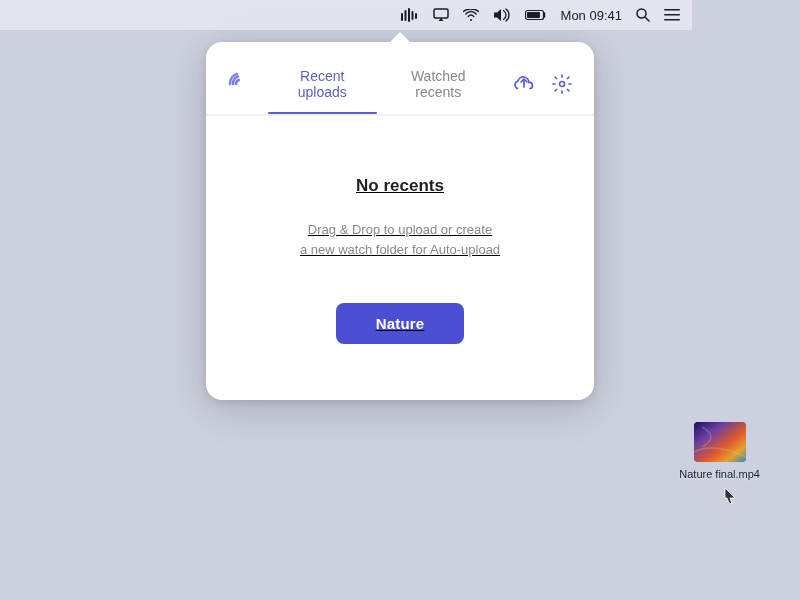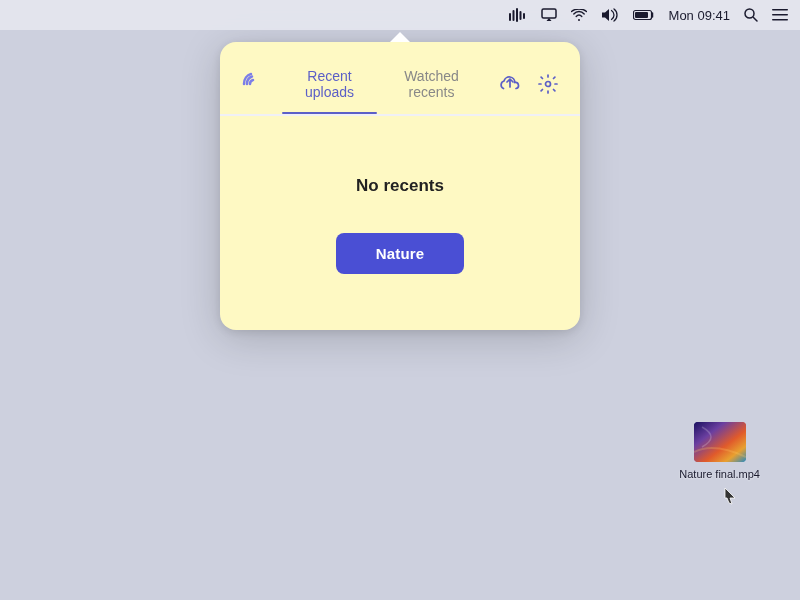--- a/index.html
+++ b/index.html
@@ -11,21 +11,21 @@
       font-family: -apple-system, BlinkMacSystemFont, 'Helvetica Neue', sans-serif;
       overflow: hidden;
       position: relative;
     }
 
     
     .menubar {
       position: absolute;
       top: 0;
       left: 0;
-      width: 800px;
+      width: 692px;
       height: 30px;
       background: rgba(230, 232, 240, 0.85);
       backdrop-filter: blur(10px);
       display: flex;
       justify-content: flex-end;
       padding: 0 12px;
       gap: 14px;
       z-index: 100;
     }
 
@@ -47,22 +47,22 @@
       font-weight: 500;
       color: #1a1a2e;
     }
 
     
     .popup {
       position: absolute;
       top: 42px;
       left: 50%;
       transform: translateX(-50%);
-      width: 360px;
-      background: #fef9c3;
+      width: 388px;
+      background: #ffffff;
       border-radius: 16px;
       box-shadow: 0 8px 40px rgba(0,0,0,0.18), 0 2px 8px rgba(0,0,0,0.1);
       padding: 0 0 32px 0;
       z-index: 50;
     }
 
     
     .popup::before {
       content: '';
       position: absolute;
@@ -147,21 +147,22 @@
       align-items: center;
       padding: 2px;
     }
 
     .popup-content {
       display: flex;
       flex-direction: column;
       align-items: center;
       justify-content: center;
       padding: 60px 12px 24px;
-      gap: 17px;
+      gap: 24px;
+      text-decoration: underline;
     }
 
     .no-recents-title {
       font-size: 17px;
       font-weight: 600;
       color: #222;
       text-align: center;
     }
 
     .no-recents-desc {
@@ -318,20 +319,24 @@
           <path d="M10 1v2M10 17v2M1 10h2M17 10h2M3.1 3.1l1.4 1.4M15.5 15.5l1.4 1.4M3.1 16.9l1.4-1.4M15.5 4.5l1.4-1.4" stroke="#5b5fc7" stroke-width="1.7" stroke-linecap="round"></path>
         </svg>
       </button>
     </div>
   </div>
 
   <div class="tab-divider"></div>
 
   <div class="popup-content">
     <div class="no-recents-title">No recents</div>
+    <div class="no-recents-desc">
+      <span>Drag &amp; Drop to upload or create</span><br>
+      <span>a new watch folder for Auto-upload</span>
+    </div>
     <button class="upload-btn">Nature</button>
   </div>
 </div>
 
 <div class="desktop-file">
   <div class="file-thumbnail">
     <svg width="52" height="40" viewBox="0 0 52 40">
       <defs>
         <linearGradient id="vidGrad" x1="0%" y1="0%" x2="100%" y2="100%">
           <stop offset="0%" style="stop-color:#1a1060"></stop>

